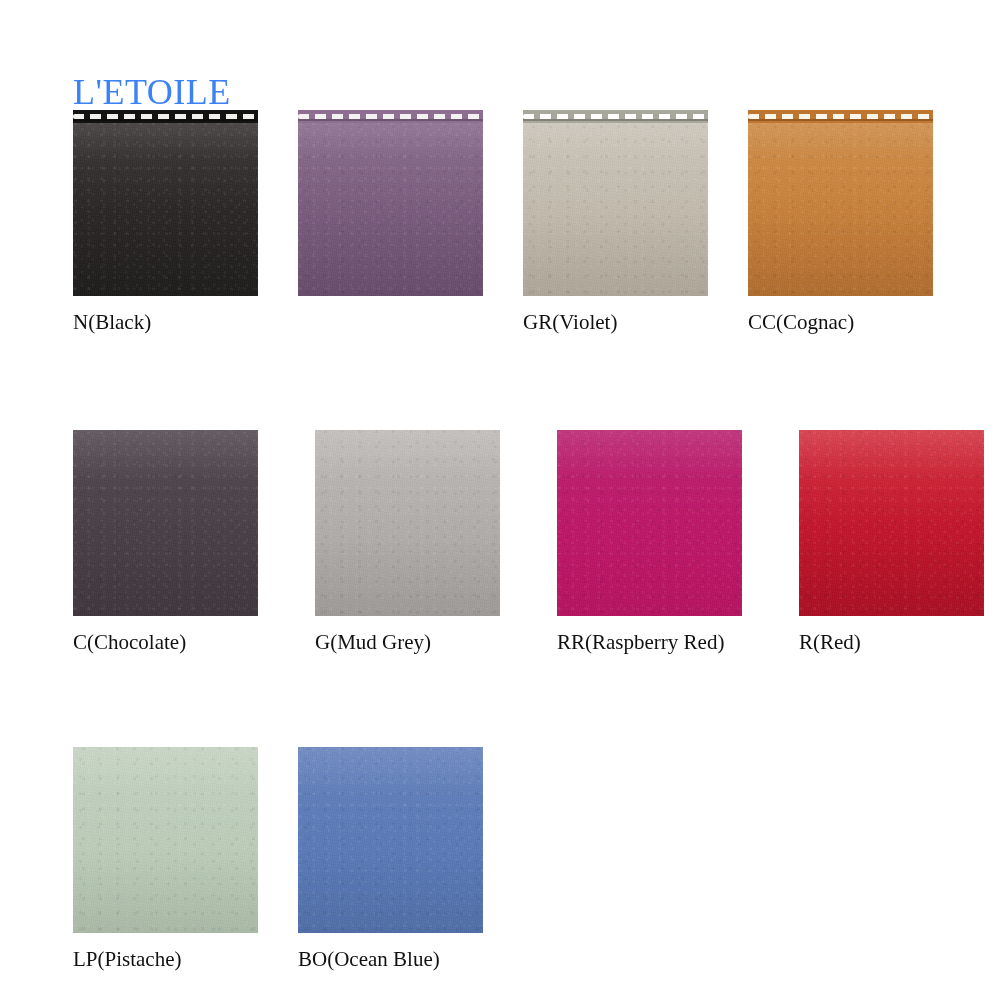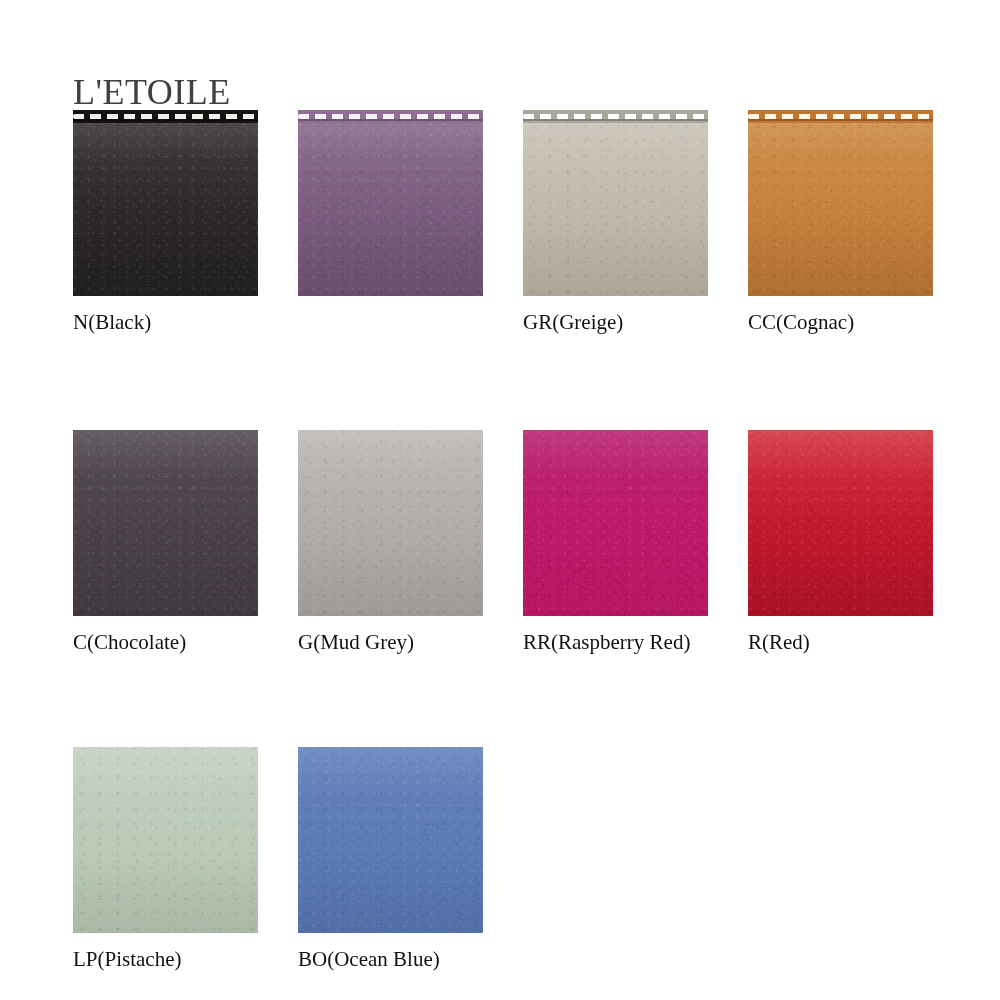--- a/index.html
+++ b/index.html
@@ -26,40 +26,40 @@
   
   .brand-title {
     position: absolute;
     left: 73px;
     top: 72px;
     font-family: "Liberation Serif", "DejaVu Serif", serif;
     font-size: 36px;
     line-height: 40px;
     letter-spacing: 0.5px;
     font-weight: 400;
-    color: #404040;
+    color: #3b82f6;
     white-space: nowrap;
   }
 
   
   .swatch-grid {
     position: absolute;
     left: 73px;
     top: 110px;
     width: 900px;
   }
 
   .swatch-row {
     display: flex;
     flex-direction: row;
     align-items: flex-start;
   }
 
   .swatch-row.row-1 { margin-bottom: 0; }
-  .swatch-row.row-2 { margin-top: 96px; }
+  .swatch-row.row-2 { margin-top: 96px; gap: 17px; }
   .swatch-row.row-3 { margin-top: 93px; }
 
   .swatch-cell {
     width: 185px;
     margin-right: 40px;
     position: relative;
   }
   .swatch-cell:last-child { margin-right: 13px; }
 
   .swatch-chip {
@@ -196,21 +196,21 @@
         <div class="swatch-chip" style="background: linear-gradient(rgb(205, 198, 186) 0%, rgb(195, 187, 174) 50%, rgb(187, 178, 164) 100%);">
           <div class="grain"></div>
           <div class="grain-fine"></div>
           <div class="sheen"></div>
           <div class="edge-band">
             <div class="band-fill" style="background: rgb(168, 167, 155);"></div>
             <div class="stitch-shadow"></div>
             <div class="stitch-line" style="background-image: repeating-linear-gradient(90deg, rgb(255, 255, 255) 0px, rgb(255, 255, 255) 11px, rgba(255, 255, 255, 0) 11px, rgba(255, 255, 255, 0) 17px);"></div>
           </div>
         </div>
-        <div class="swatch-label">GR(Greige)</div>
+        <div class="swatch-label">GR(Violet)</div>
       </div>
 
       <div class="swatch-cell">
         <div class="swatch-chip" style="background: linear-gradient(rgb(207, 140, 69) 0%, rgb(201, 129, 60) 50%, rgb(189, 117, 50) 100%);">
           <div class="grain"></div>
           <div class="grain-fine"></div>
           <div class="sheen"></div>
           <div class="edge-band">
             <div class="band-fill" style="background: rgb(192, 118, 47);"></div>
             <div class="stitch-shadow"></div>

